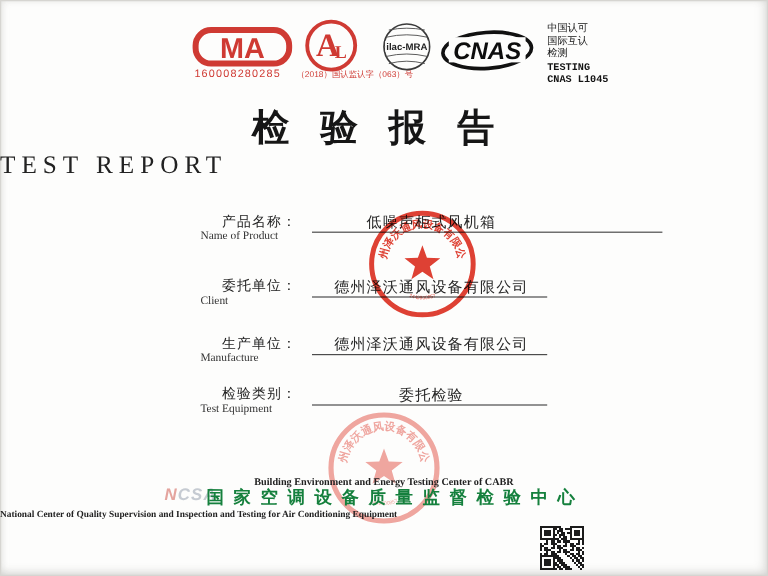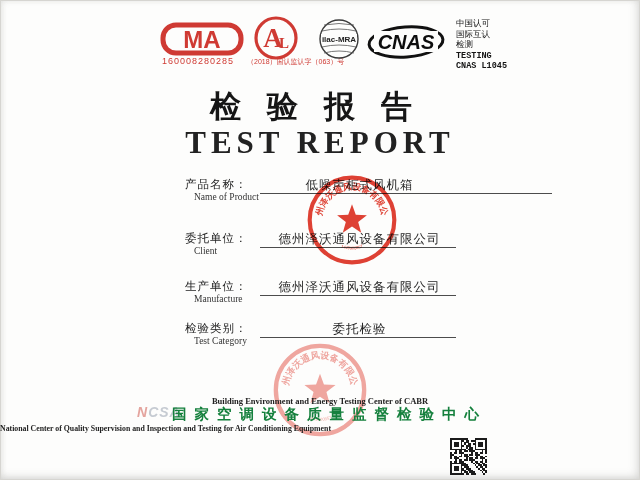--- a/index.html
+++ b/index.html
@@ -12,25 +12,25 @@
   .abs{position:absolute;}
   
   .logo-caption{position:absolute;color:#cf3a33;font-family:"Liberation Sans",sans-serif;white-space:nowrap;}
   .cma-num{left:162px;top:56px;font-size:9px;letter-spacing:1px;}
   .cal-cap{left:247px;top:57px;font-size:7px;}
   .accred{left:456px;top:19px;font-family:Liberation Mono, monospace;font-size:8.5px;line-height:10.5px;color:#141414;}
   .accred .b{font-weight:bold;}
   
   .title-zh{left:0;top:86px;width:640px;text-align:center;font-family:"DejaVu Sans","Liberation Sans",sans-serif;
     font-weight:bold;font-size:31px;letter-spacing:26px;padding-left:8px;box-sizing:border-box;color:#161616;}
-  .title-en{left:0;top:125px;width:640px;text-align:center;font-size:31px;letter-spacing:5px;color:#222;font-weight:bold;}
+  .title-en{left:0;top:125px;width:640px;text-align:left;font-size:21px;letter-spacing:5px;color:#222;}
   .report-no{left:0;top:152px;width:640px;text-align:center;font-size:10px;letter-spacing:1px;color:#333;}
   
   .f-label{position:absolute;left:185px;font-size:11.5px;color:#222;letter-spacing:1px;}
-  .f-en{position:absolute;left:194px;font-size:9.5px;color:#333;}
+  .f-en{position:absolute;left:167px;font-size:9.5px;color:#333;}
   .f-line{position:absolute;border-bottom:1px solid #4c4c4c;height:0;}
   .f-value{position:absolute;text-align:center;font-size:12.5px;color:#262626;letter-spacing:1px;white-space:nowrap;}
   
   .stamp{position:absolute;mix-blend-mode:multiply;}
   
   .foot-zh1{left:0;top:378px;width:640px;text-align:center;font-family:"DejaVu Sans","Liberation Sans",sans-serif;
     font-weight:bold;font-size:15.5px;color:#181818;}
   .foot-en1{left:0;top:396px;width:640px;text-align:center;font-weight:bold;font-size:8.5px;color:#222;}
   .foot-zh2{left:0;top:405px;width:640px;text-align:center;font-family:"DejaVu Sans","Liberation Sans",sans-serif;
     font-weight:bold;font-size:14.5px;letter-spacing:8px;padding-left:19px;box-sizing:border-box;color:#15803d;}
@@ -91,21 +91,21 @@
   <div class="f-en" style="top:246px">Client</div>
   <div class="f-value" style="left:262px;top:231px;width:195px">德州泽沃通风设备有限公司</div>
   <div class="f-line" style="left:260px;top:247px;width:196px"></div>
 
   <div class="f-label" style="top:279px">生产单位：</div>
   <div class="f-en" style="top:294px">Manufacture</div>
   <div class="f-value" style="left:262px;top:279px;width:195px">德州泽沃通风设备有限公司</div>
   <div class="f-line" style="left:260px;top:295px;width:196px"></div>
 
   <div class="f-label" style="top:321px">检验类别：</div>
-  <div class="f-en" style="top:336px">Test Category</div>
+  <div class="f-en" style="top:336px">Test Equipment</div>
   <div class="f-value" style="left:262px;top:321px;width:195px">委托检验</div>
   <div class="f-line" style="left:260px;top:337px;width:196px"></div>
 
   <svg class="stamp" style="left:306px;top:174px;opacity:.9" width="92" height="92" viewBox="0 0 100 100">
     <circle cx="50" cy="50" r="46" fill="none" stroke="#dd2c1d" stroke-width="4.5"></circle>
     <path id="arcTopA" d="M 17 50 A 33 33 0 1 1 83 50" fill="none"></path>
     <path id="arcBotA" d="M 25 70 A 32 32 0 0 0 75 70" fill="none"></path>
     <text font-size="9.5" fill="#dd2c1d" font-weight="bold" font-family="Liberation Sans, sans-serif">
       <textPath href="#arcTopA" startOffset="50%" text-anchor="middle">德州泽沃通风设备有限公司</textPath>
     </text>

